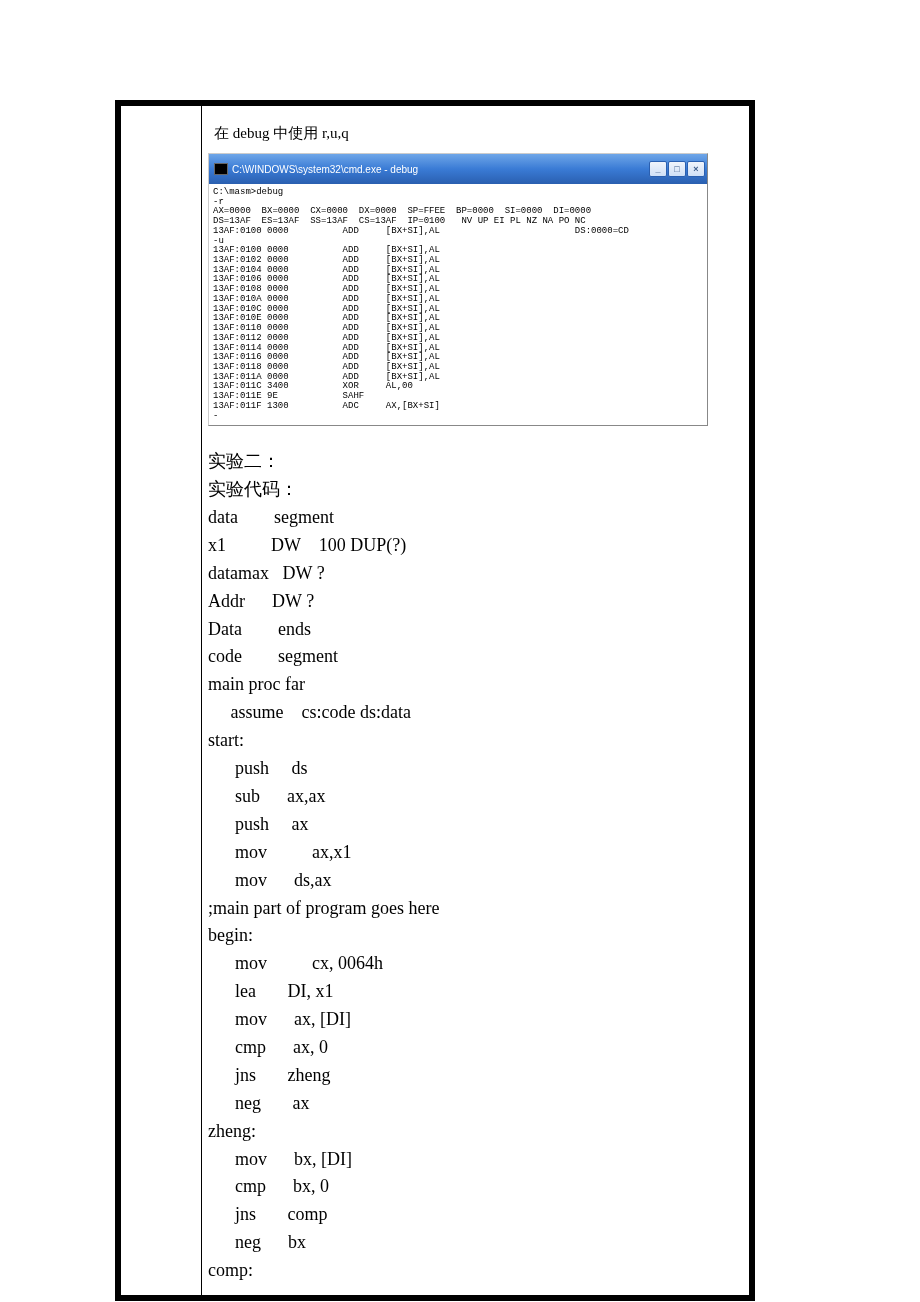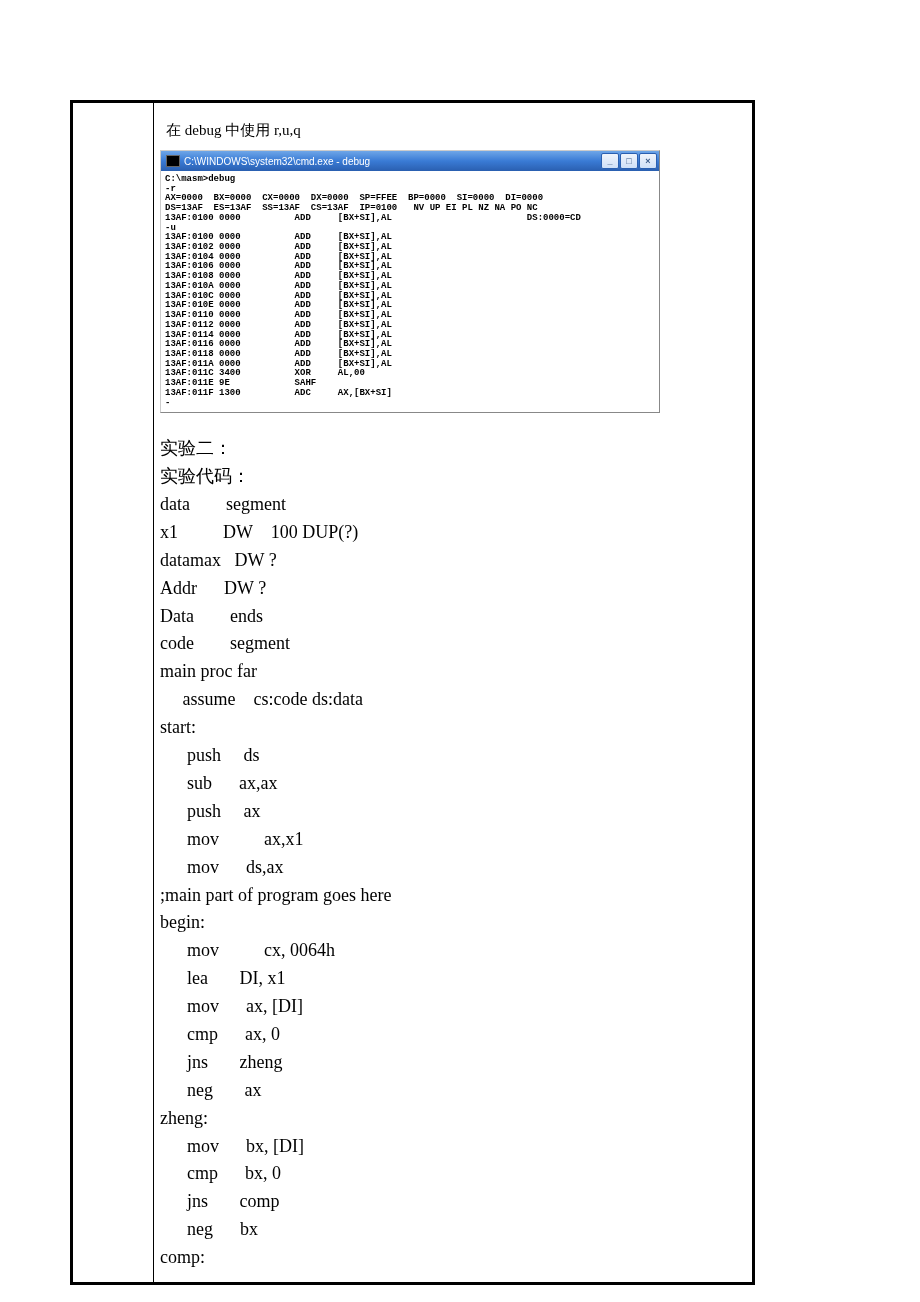--- a/index.html
+++ b/index.html
@@ -3,22 +3,22 @@
 <meta charset="utf-8">
 <style>
 body {
   margin: 0;
   padding: 0;
   background: #fff;
   font-family: "Times New Roman", serif;
   width: 920px;
 }
 .page-frame {
-  margin: 100px 165px 40px 70px;
-  border: 3px solid #000000;
+  margin: 100px 165px 40px 115px;
+  border: 6px solid #000000;
 }
 .left-column {
   width: 80px;
   border-right: 1px solid #000;
   display: table-cell;
   vertical-align: top;
 }
 .main-column {
   display: table-cell;
   vertical-align: top;
@@ -30,21 +30,21 @@
 }
 .cmd-window {
   border: 1px solid #888;
   border-top: 1px solid #ccc;
   border-left: 1px solid #ccc;
   background: #fff;
   width: 498px;
   margin-left: 0;
 }
 .titlebar {
-  height: 20px;
+  height: 30px;
   background: linear-gradient(to bottom, #6ea6e8 0%, #3a7bd5 50%, #2a5fb0 100%);
   display: flex;
   align-items: center;
   justify-content: space-between;
   padding: 0 2px;
 }
 .titlebar-left {
   display: flex;
   align-items: center;
   gap: 4px;
@@ -79,21 +79,21 @@
   justify-content: center;
   color: #3a5a88;
   font-weight: bold;
 }
 .cmd-body {
   background: #fff;
   padding: 4px 4px 4px 4px;
   font-family: "Courier New", monospace;
   font-size: 9px;
   line-height: 1.08;
-  font-weight: bold;
+  font-weight: normal;
   color: #000;
   white-space: pre;
   overflow: hidden;
 }
 .doc-text {
   font-size: 18px;
   line-height: 1.55;
   margin-top: 22px;
   font-family: "Times New Roman", "SimSun", serif;
   white-space: pre;

